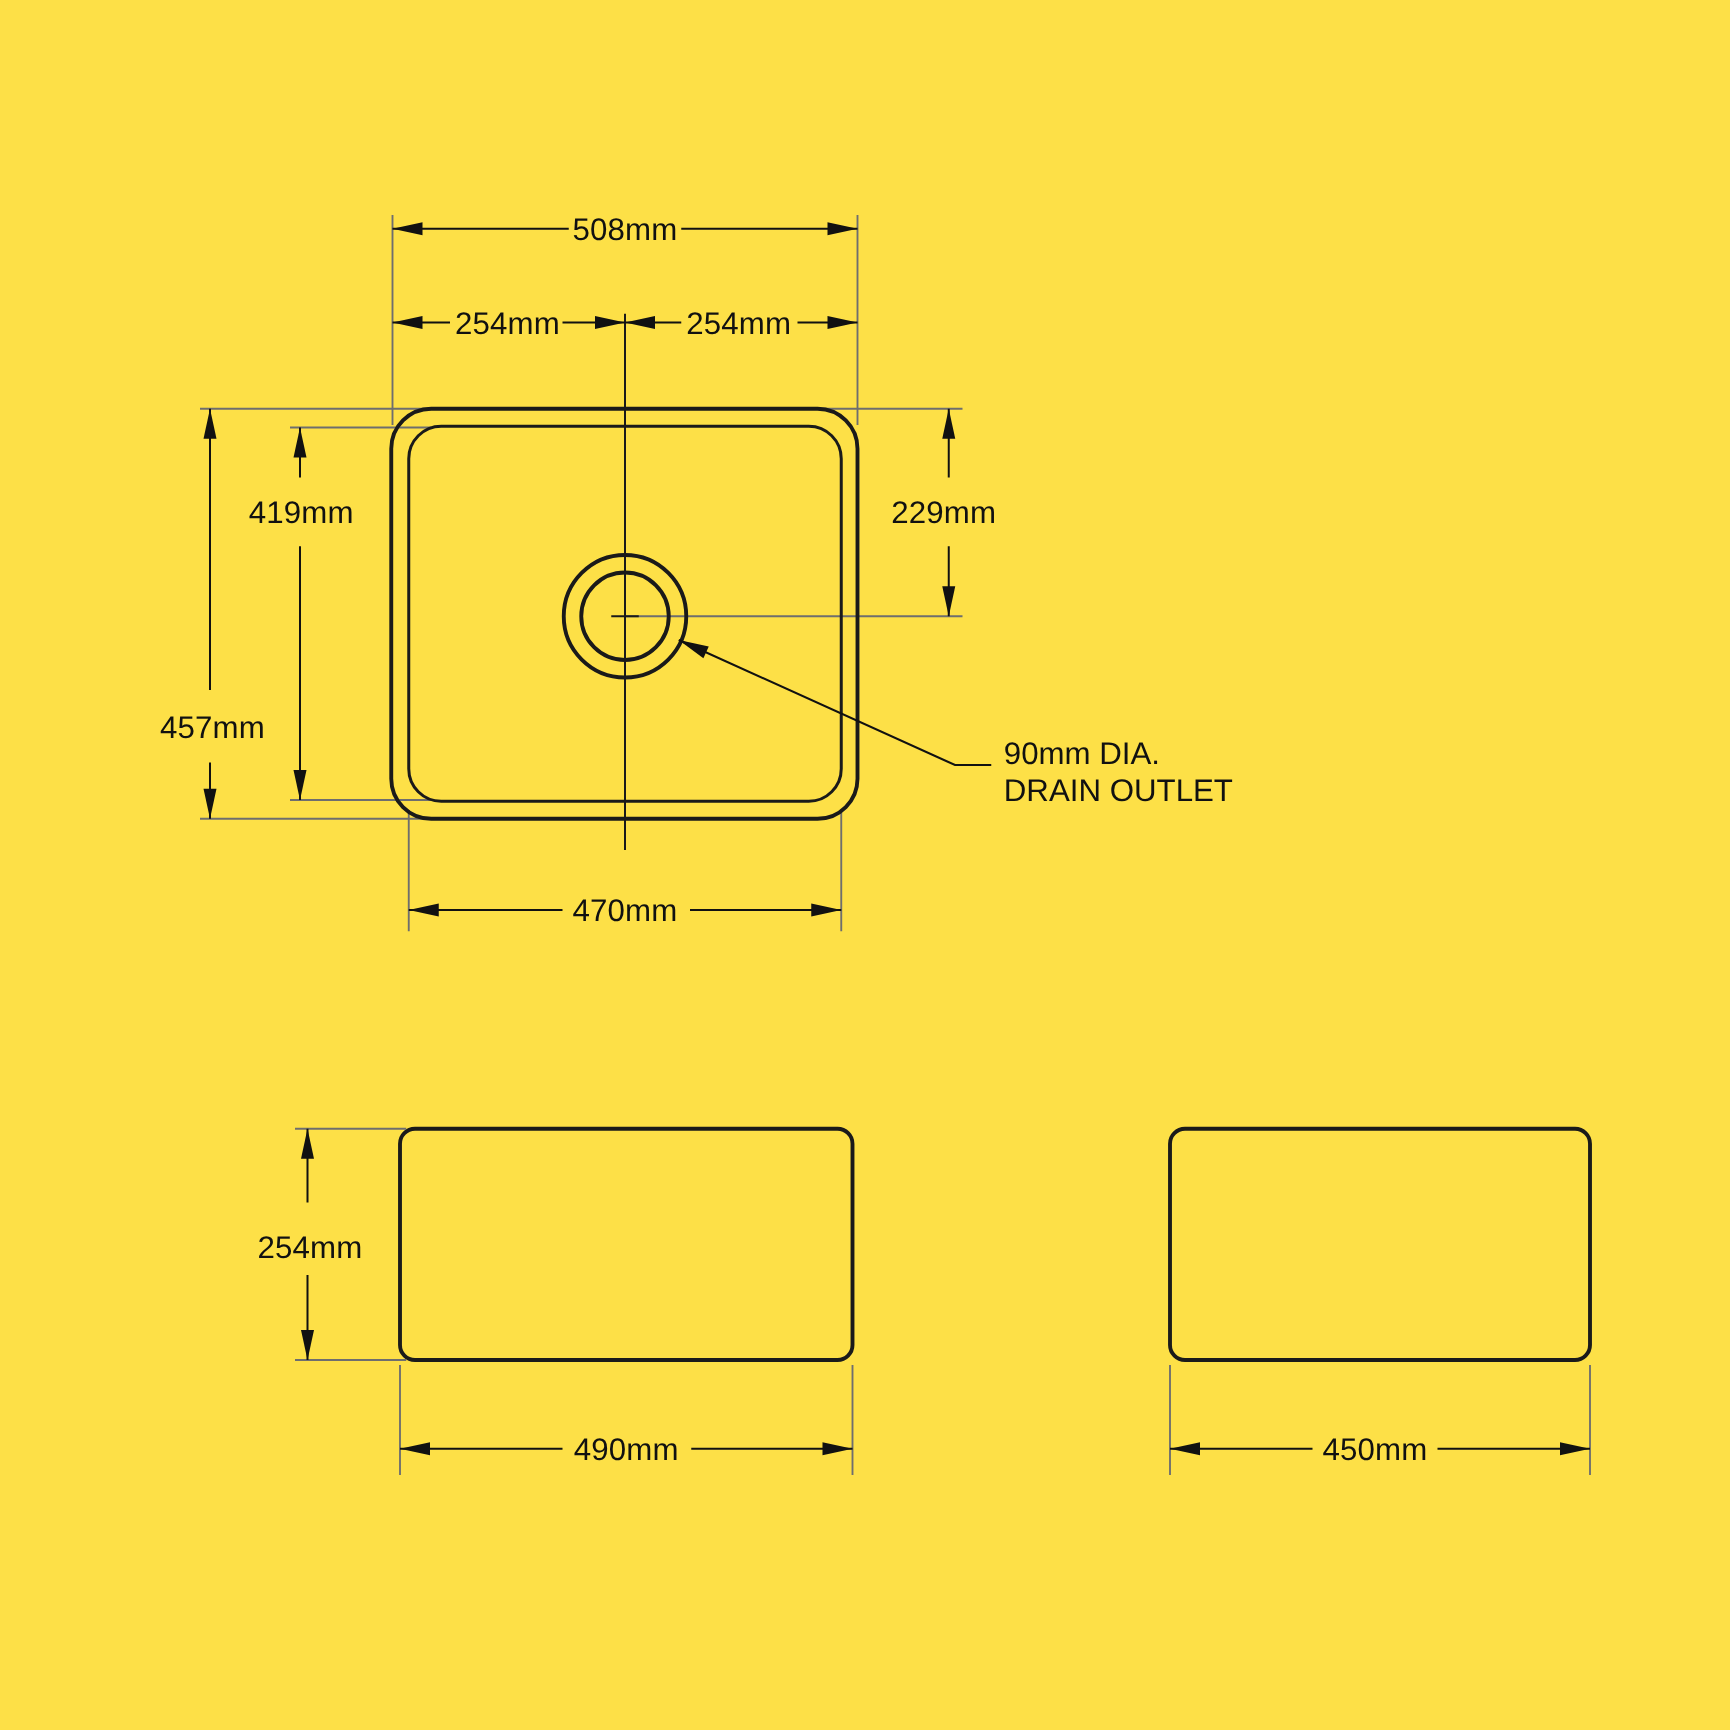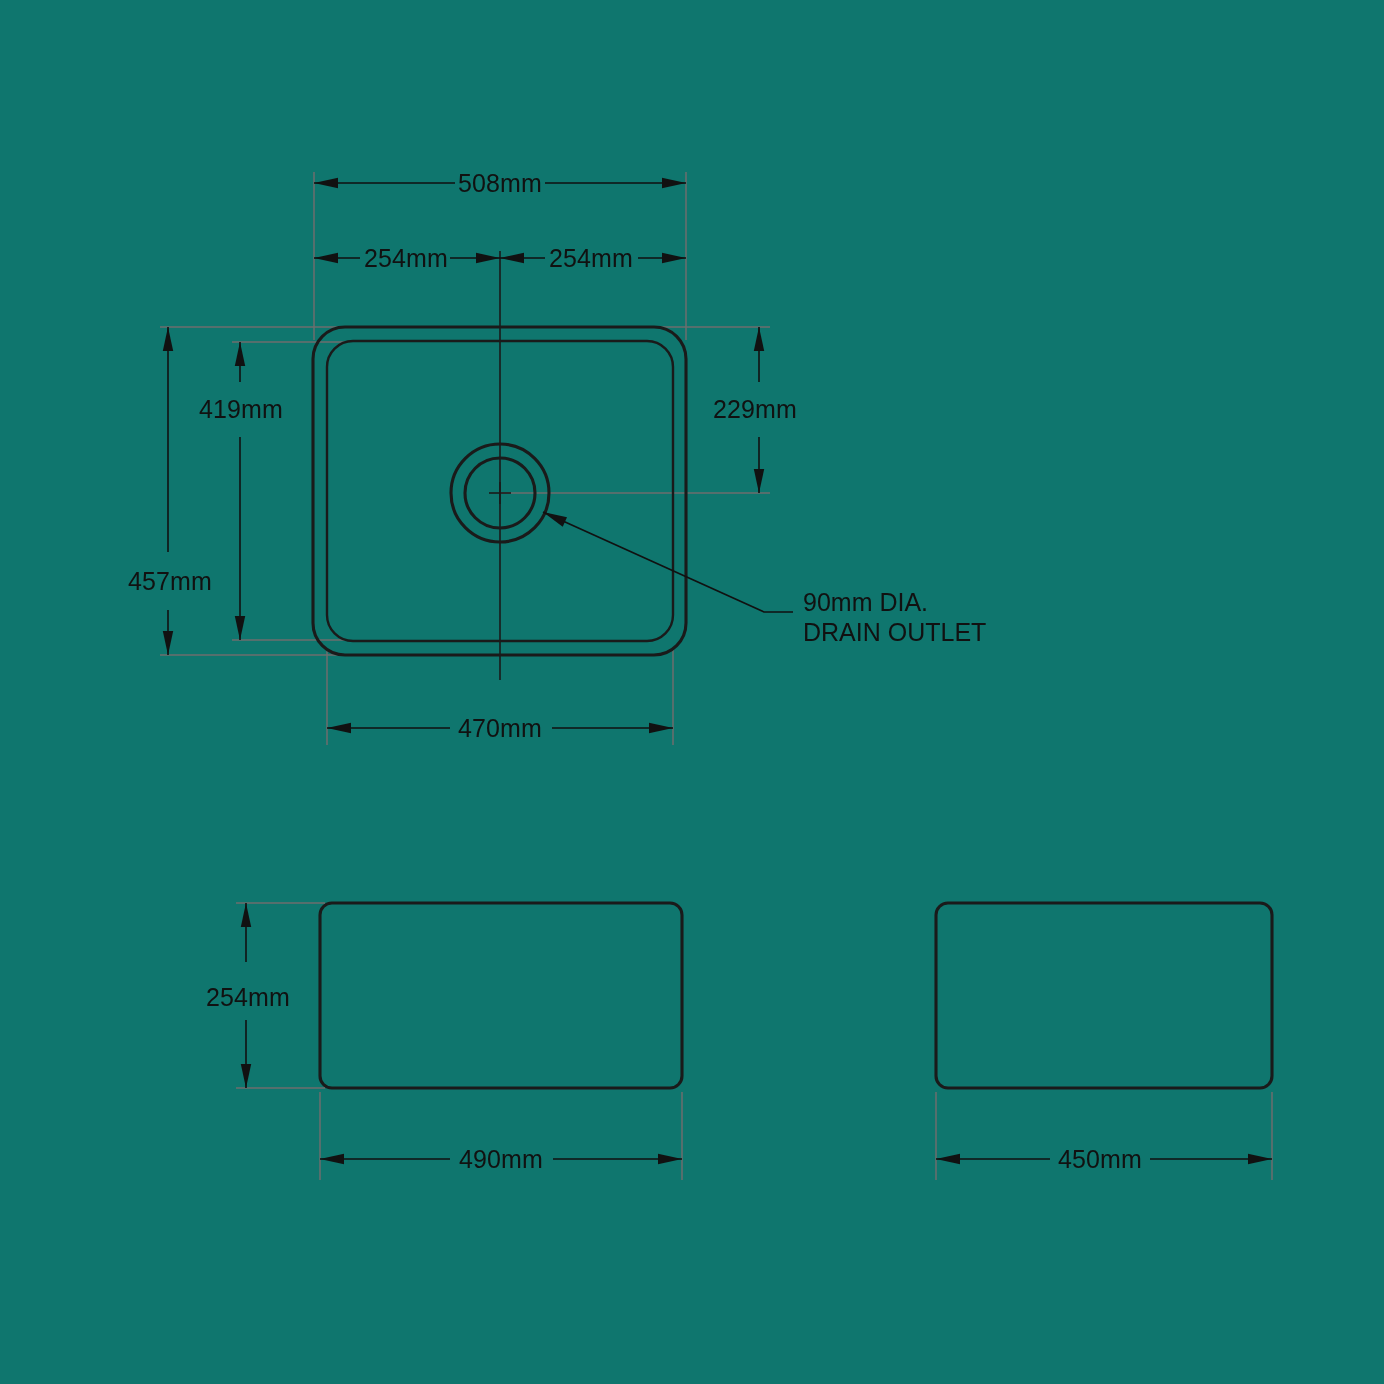--- a/index.html
+++ b/index.html
@@ -12,21 +12,21 @@
     width: 1384px;
     height: 1384px;
     font-family: "Liberation Sans", sans-serif;
     color: #000000;
     overflow: hidden;
   }
   #drawing-root {
     position: relative;
     width: 1384px;
     height: 1384px;
-    background: #0f766e;
+    background: #fde047;
   }
   svg#technical-drawing {
     display: block;
     width: 1384px;
     height: 1384px;
   }
   .obj-line {
     fill: none;
     stroke: #1a1a1a;
     stroke-width: 3.1;

